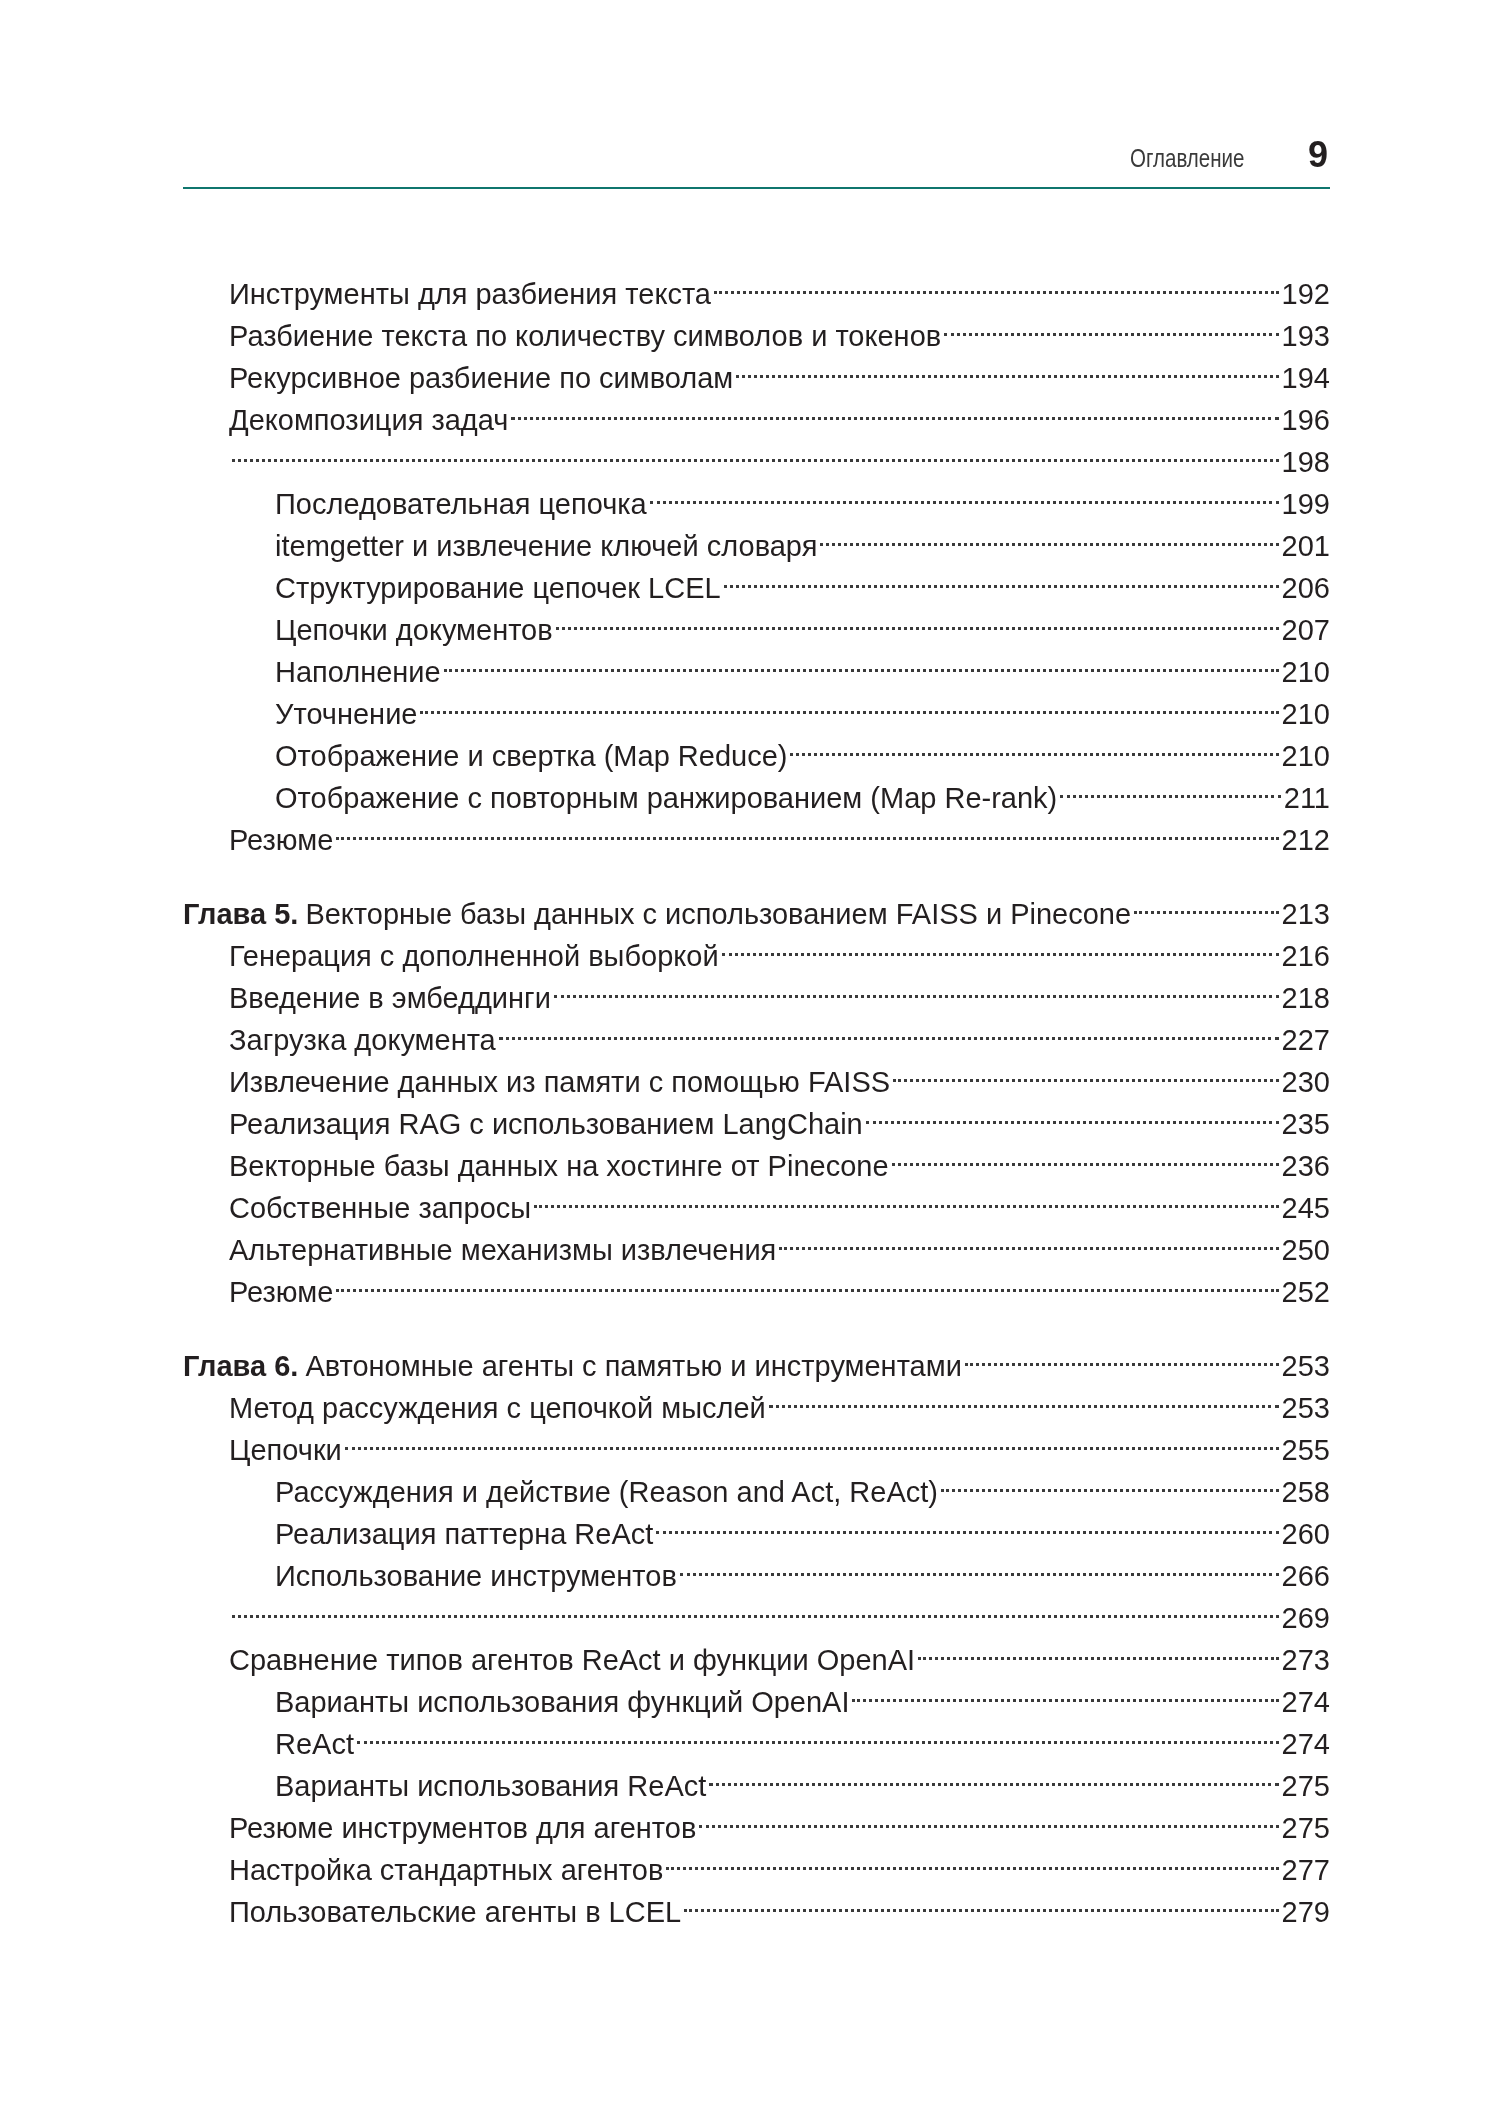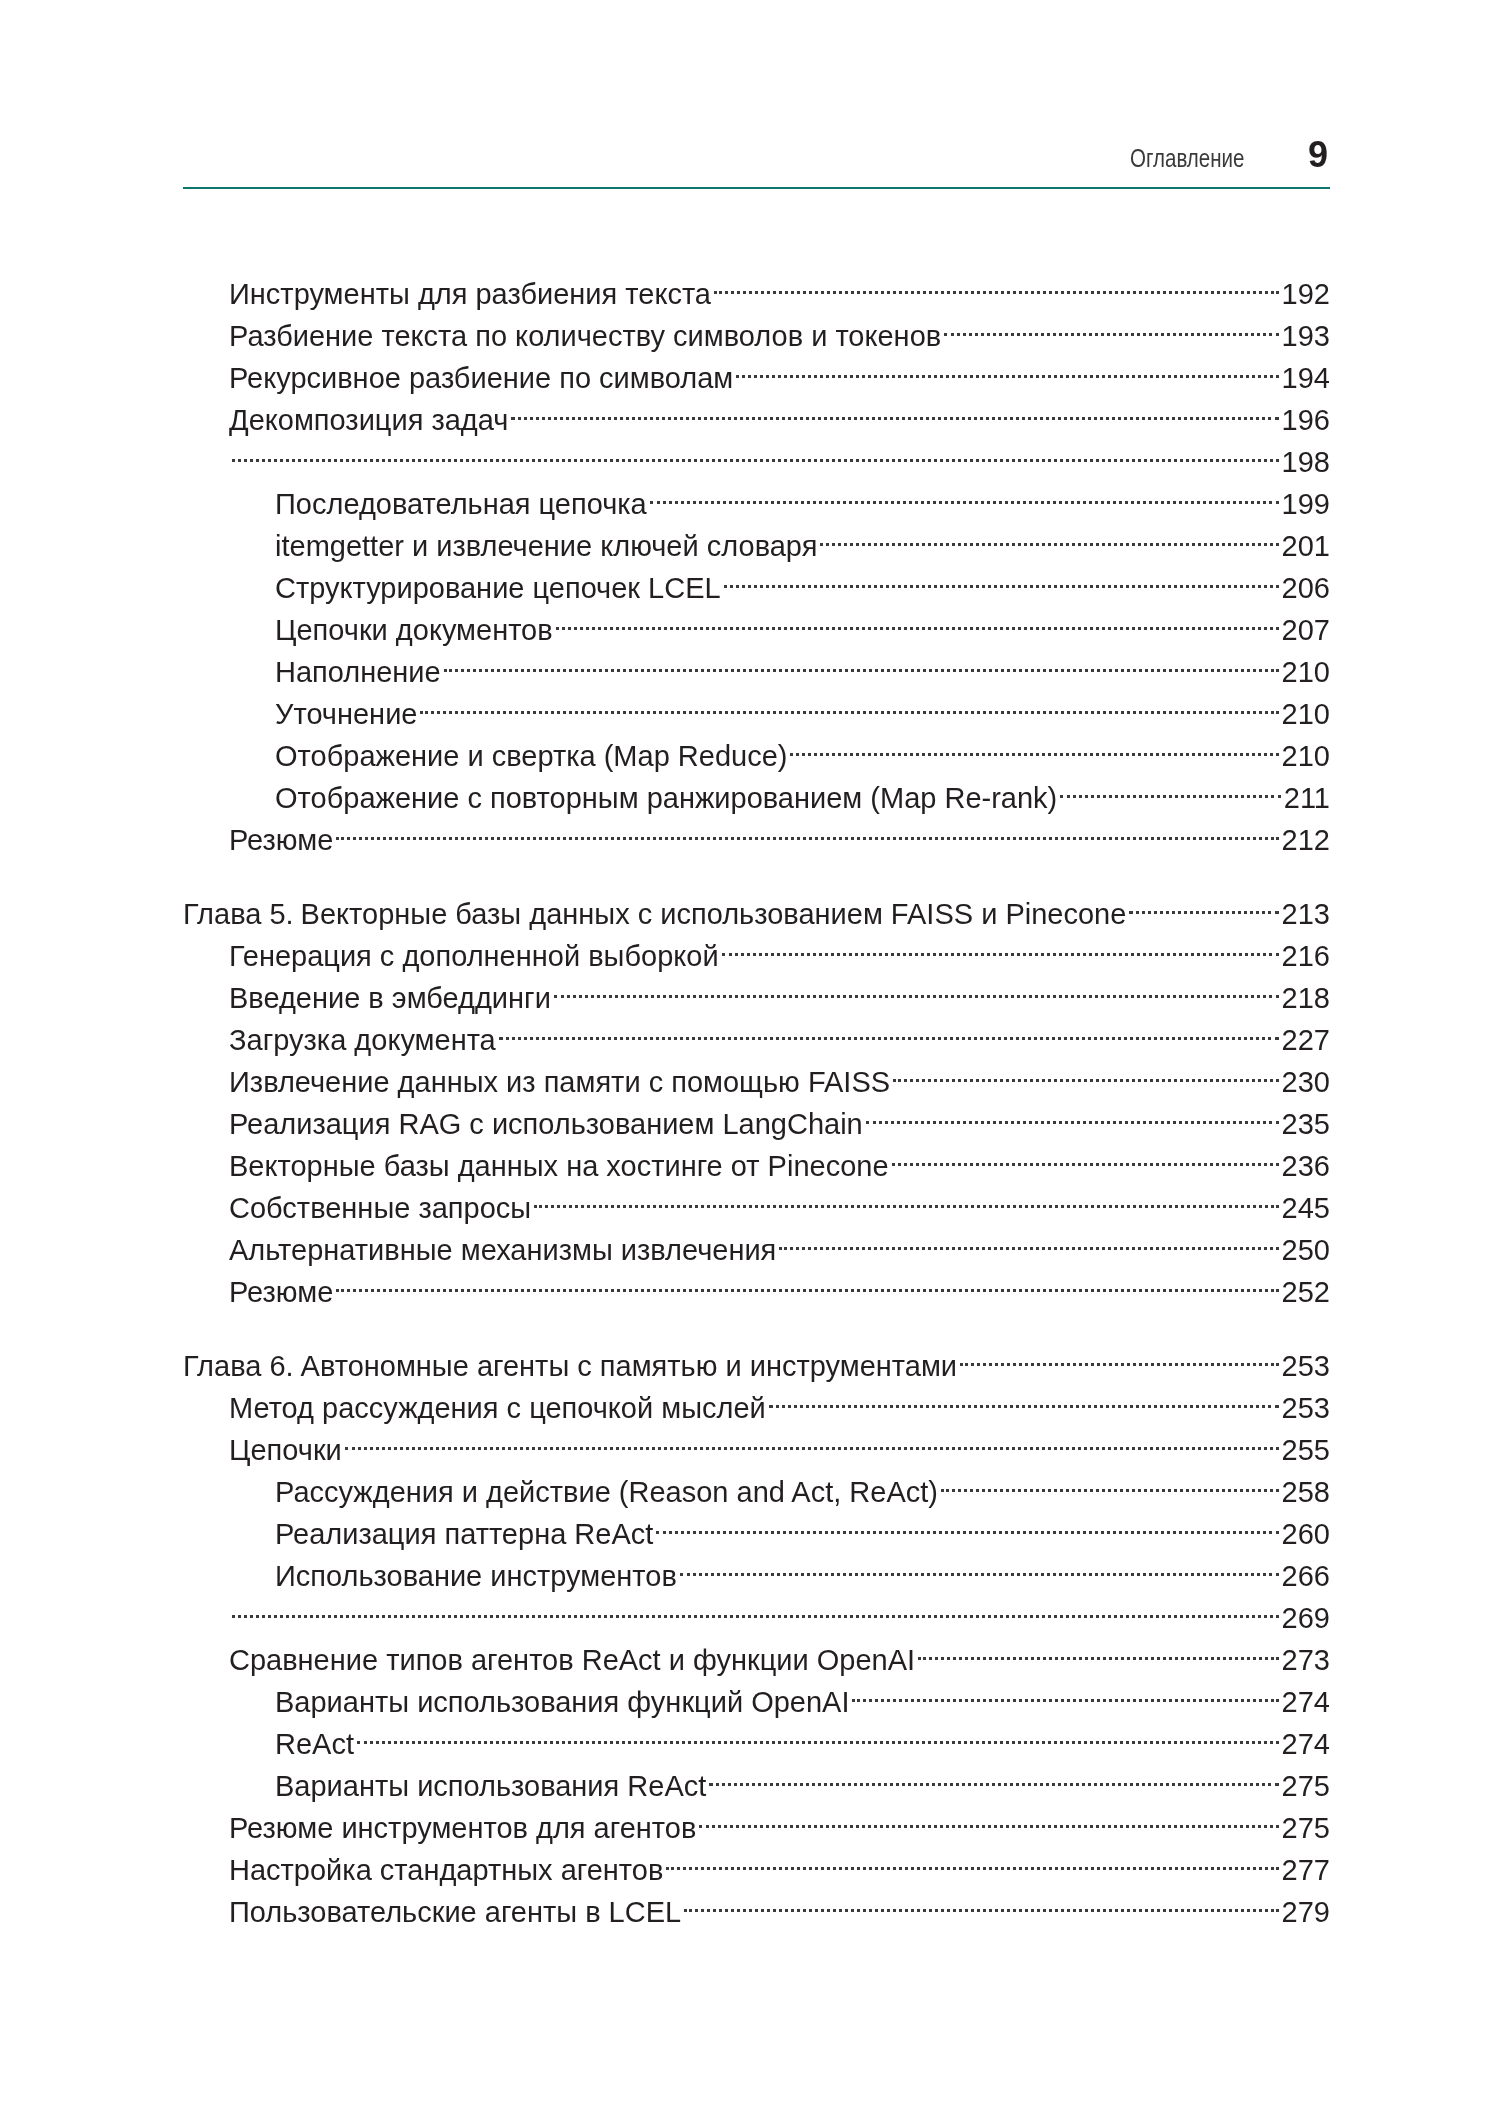--- a/index.html
+++ b/index.html
@@ -58,21 +58,21 @@
     }
     .toc-entry.level-0 { padding-left: 0; }
     .toc-entry.level-1 { padding-left: 46px; }
     .toc-entry.level-2 { padding-left: 92px; }
     .toc-entry.chapter { margin-top: 32px; }
     .toc-entry .entry-text {
       flex: 0 0 auto;
       transform-origin: left center;
     }
     .toc-entry .chapter-label {
-      font-weight: normal;
+      font-weight: bold;
       margin-right: 7px;
     }
     .toc-entry .leader {
       flex: 1 1 auto;
       overflow: hidden;
       margin: 0 3px;
       height: 42px;
       position: relative;
     }
     .toc-entry .leader::after {

